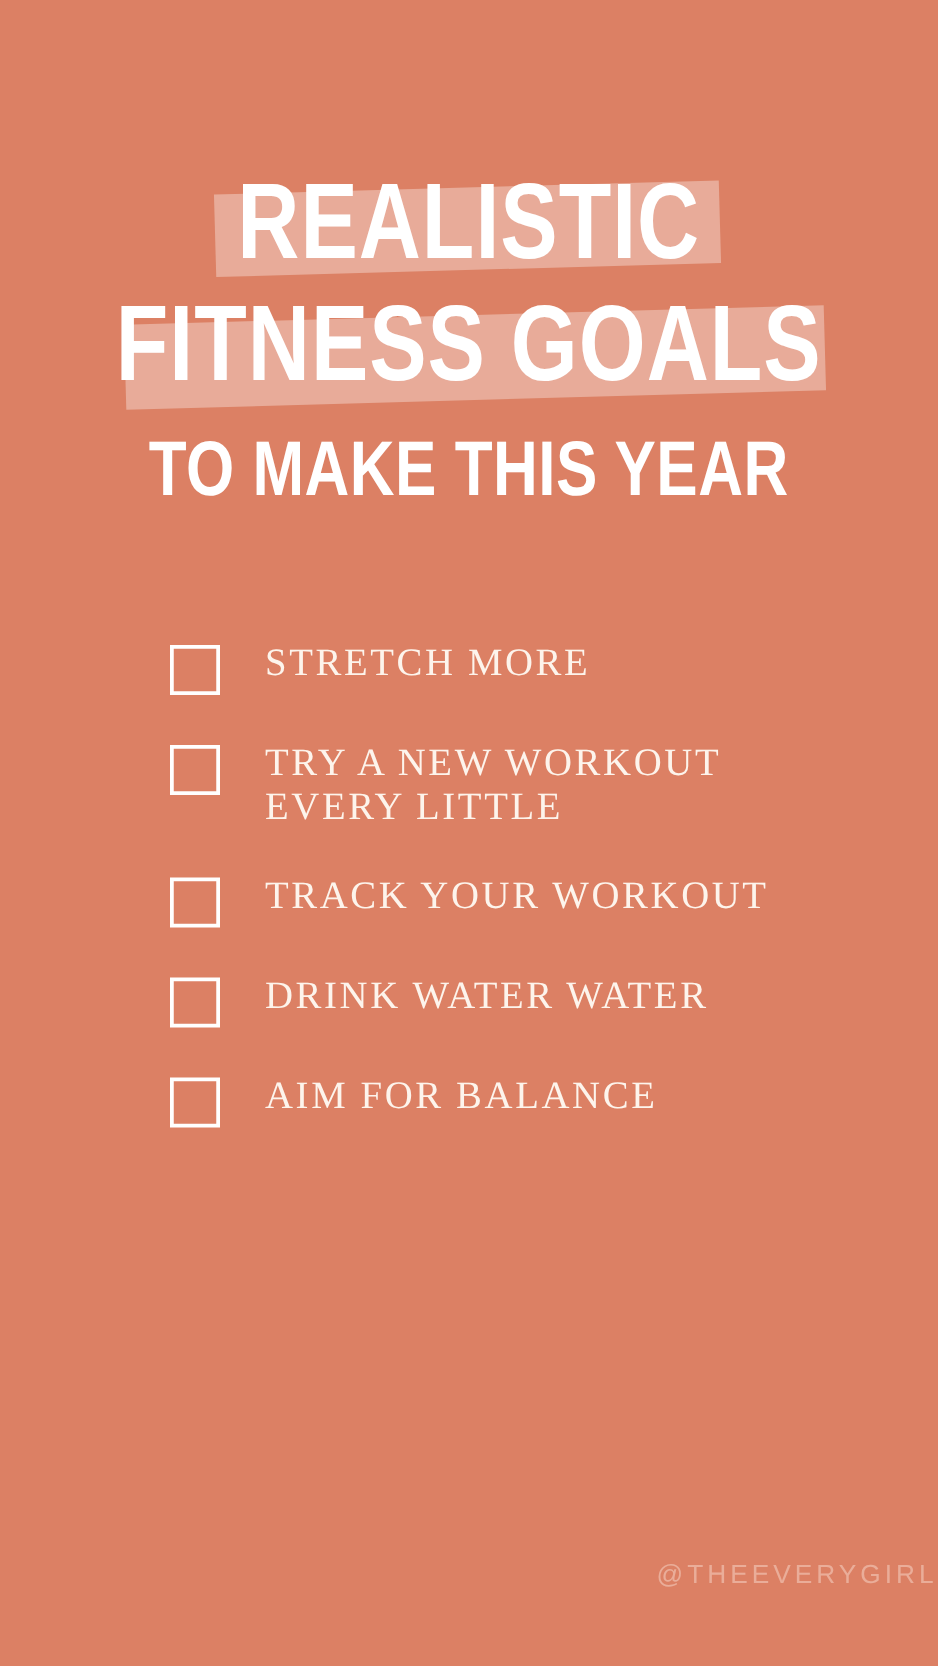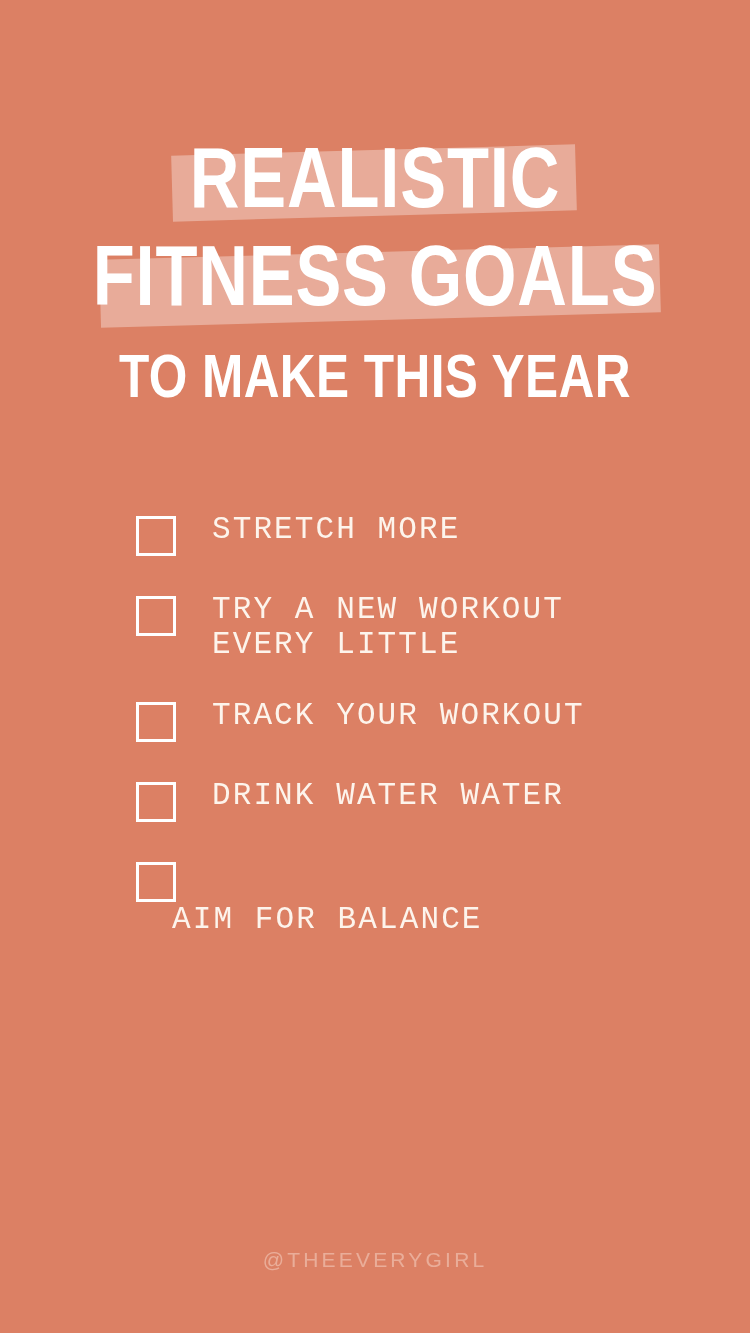--- a/index.html
+++ b/index.html
@@ -97,51 +97,50 @@
   }
 
   .check-row {
     display: flex;
     align-items: flex-start;
     margin-bottom: 36px;
   }
 
   .check-row:last-child {
     margin-bottom: 0;
-    flex-direction: column;
   }
 
   .checkbox {
     flex: 0 0 auto;
     width: 34px;
     height: 34px;
     border: 3px solid #ffffff;
     box-sizing: content-box;
     margin-top: 4px;
   }
 
   .check-label {
     margin-left: 36px;
     color: #fdf4ec;
-    font-family: Liberation Mono, monospace;
+    font-family: Liberation Serif, serif;
     font-weight: 400;
     font-size: 31px;
     letter-spacing: 2.1px;
     line-height: 1.12;
     white-space: pre-line;
     padding-top: 1px;
   }
 
   
   .footer {
     position: absolute;
     left: 0;
     top: 1228px;
     width: 750px;
-    text-align: center;
+    text-align: right;
     color: rgba(255, 240, 232, 0.40);
     font-family: "Liberation Sans", sans-serif;
     font-size: 21px;
     letter-spacing: 3.2px;
     font-weight: 400;
   }
 </style>
 </head>
 <body>
 

